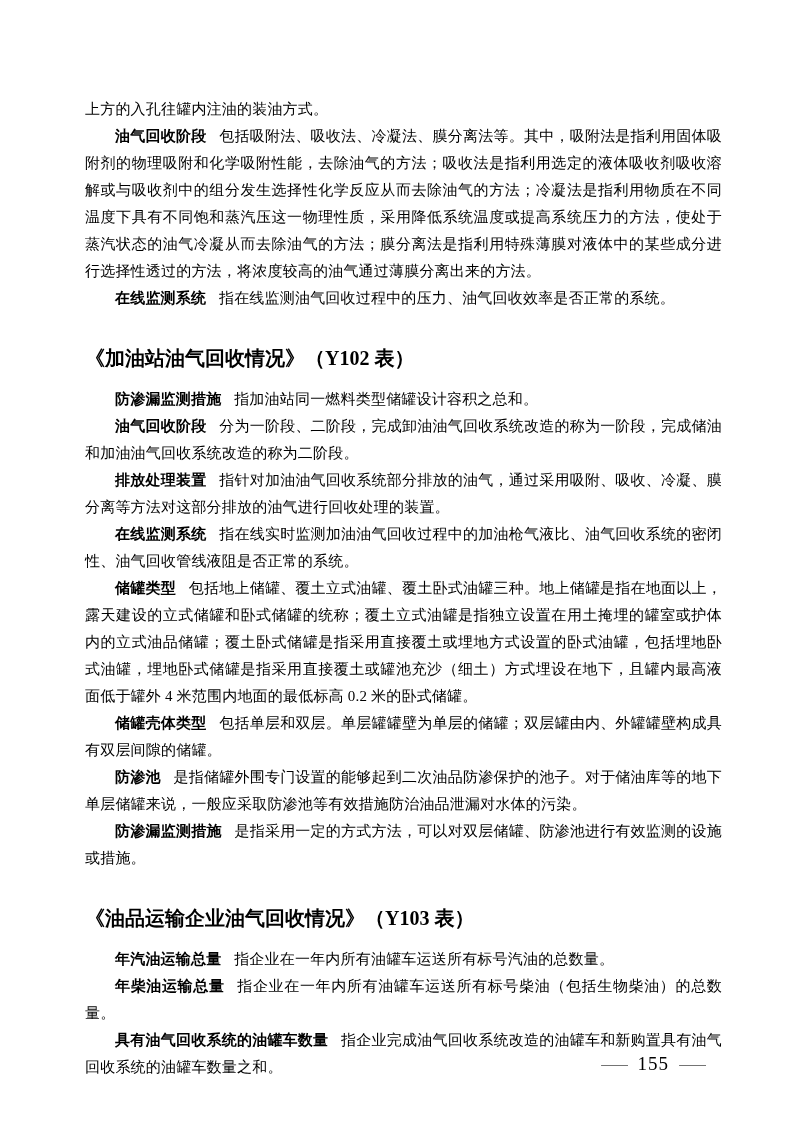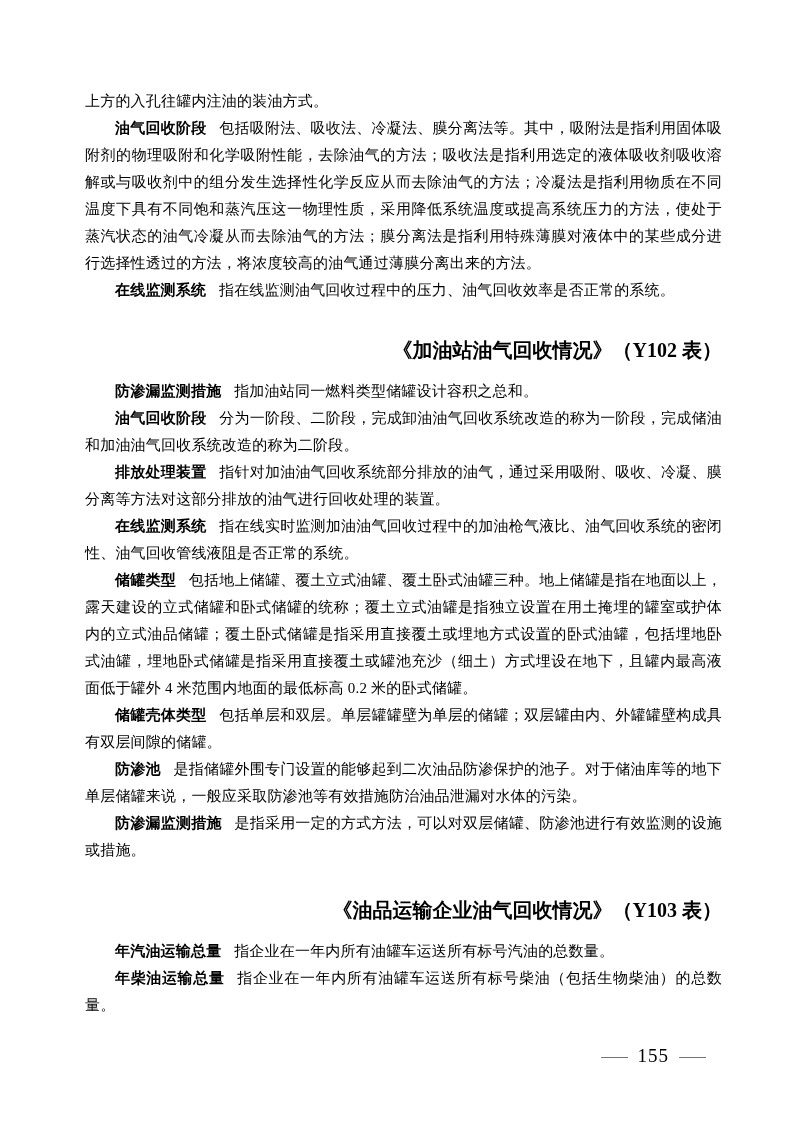--- a/index.html
+++ b/index.html
@@ -8,20 +8,21 @@
     background: #ffffff;
   }
   .page {
     position: relative;
     width: 800px;
     height: 1124px;
     background: #ffffff;
     color: #000000;
     font-family: "Liberation Serif", "DejaVu Serif", serif;
     overflow: hidden;
+    margin-top: 8px;
   }
   .content {
     position: absolute;
     left: 85px;
     right: 78px;
     top: 88px;
   }
   .content p {
     margin: 0;
     font-size: 15px;
@@ -35,21 +36,21 @@
   p.continuation {
     text-indent: 0;
   }
   .term {
     font-weight: bold;
     margin-right: 0.85em;
   }
   .sec-title {
     font-size: 20px;
     font-weight: bold;
-    text-align: right;
+    text-align: left;
     line-height: 30px;
     margin: 31px 0 13px 0;
   }
   .footer {
     position: absolute;
     right: 84px;
     bottom: 60px;
     font-size: 19px;
     line-height: 16px;
     white-space: nowrap;
@@ -95,19 +96,20 @@
 
     <p class="entry"><span class="term">防渗漏监测措施</span><span>是指采用一定的方式方法，可以对双层储罐、防渗池进行有效监测的设施或措施。</span></p>
 
 
     <h1 class="sec-title">《油品运输企业油气回收情况》（Y103 表）</h1>
 
     <p class="entry"><span class="term">年汽油运输总量</span><span>指企业在一年内所有油罐车运送所有标号汽油的总数量。</span></p>
 
     <p class="entry"><span class="term">年柴油运输总量</span><span>指企业在一年内所有油罐车运送所有标号柴油（包括生物柴油）的总数量。</span></p>
 
+    <p class="entry"><span class="term">具有油气回收系统的油罐车数量</span><span>指企业完成油气回收系统改造的油罐车和新购置具有油气回收系统的油罐车数量之和。</span></p>
 
   </div>
 
   <div class="footer">
     <span class="dash">—</span><span class="num">155</span><span class="dash">—</span>
   </div>
 </div>
 
 </body></html>

